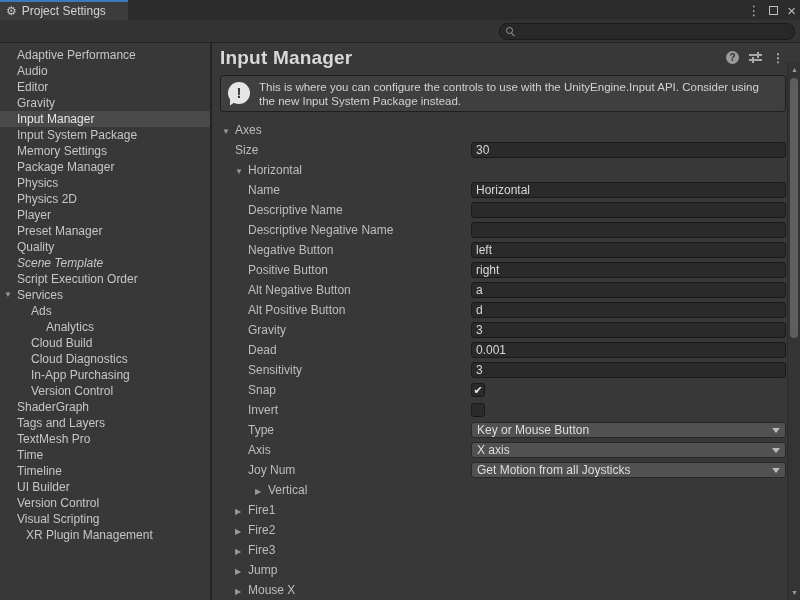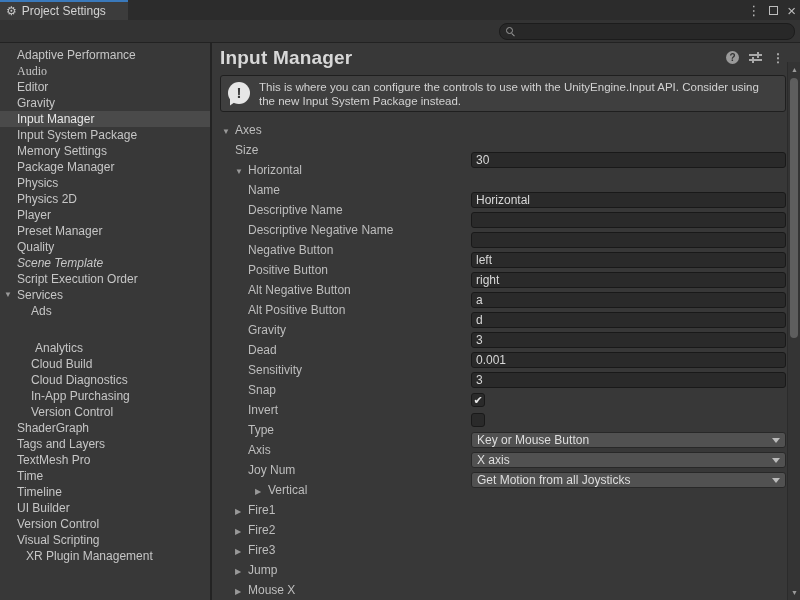--- a/index.html
+++ b/index.html
@@ -56,21 +56,21 @@
   .bubble .disc { position:absolute; left:1px; top:0; width:22px; height:22px; background:#e6e6e6; border-radius:50%;
     color:#3a3a3a; font-weight:bold; font-size:15px; text-align:center; line-height:22px; }
   .bubble::after { content:""; position:absolute; left:3px; bottom:0; width:7px; height:7px; background:#e6e6e6;
     clip-path:polygon(0 100%, 0 0, 100% 30%); }
   .info-text { font-size:11.5px; line-height:14px; color:#d2d2d2; }
   
   .rows { }
   .row { height:20px; position:relative; }
   .row .flabel, .row .plabel { position:absolute; top:0; line-height:20px; color:#bdbdbd; white-space:nowrap; }
   .row .tri { font-size:8px; color:#999; margin-right:5px; display:inline-block; width:8px; }
-  .row .control { position:absolute; left:259px; right:14px; top:12px; height:16px; }
+  .row .control { position:absolute; left:259px; right:14px; top:2px; height:16px; }
   .tfield {
     width:100%; height:16px; background:#2a2a2a; border:1px solid #191919; border-radius:3px;
     color:#d8d8d8; font-size:12px; padding:0 4px; font-family:"Liberation Sans",sans-serif; outline:none;
   }
   .cb { width:14px; height:14px; margin-top:1px; background:#2a2a2a; border:1px solid #191919; border-radius:3px;
     color:#e8e8e8; font-size:11px; line-height:12px; text-align:center; }
   .dd { width:100%; height:16px; background:#515151; border:1px solid #282828; border-radius:3px;
     color:#dedede; font-size:12px; line-height:14px; padding:0 18px 0 5px; position:relative; white-space:nowrap; overflow:hidden; }
   .dd .arrow { position:absolute; right:5px; top:5px; width:0; height:0;
     border-left:4px solid transparent; border-right:4px solid transparent; border-top:5px solid #bbbbbb; }
@@ -100,37 +100,37 @@
     <span class="mag"></span>
     <input value="" placeholder="" style="">
   </div>
 </div>
 
 <div class="app-body">
 
   <div class="sidebar">
     <div>
         <div class="side-item" style="padding-left: 17px;"><span>Adaptive Performance</span></div>
-        <div class="side-item" style="padding-left: 17px; font-family: Liberation Serif, serif;"><span>Audio</span></div>
+        <div class="side-item" style="padding-left: 17px;"><span>Audio</span></div>
         <div class="side-item" style="padding-left: 17px;"><span>Editor</span></div>
         <div class="side-item" style="padding-left: 17px;"><span>Gravity</span></div>
         <div class="side-item selected" style="padding-left: 17px;"><span>Input Manager</span></div>
         <div class="side-item" style="padding-left: 17px;"><span>Input System Package</span></div>
         <div class="side-item" style="padding-left: 17px;"><span>Memory Settings</span></div>
         <div class="side-item" style="padding-left: 17px;"><span>Package Manager</span></div>
         <div class="side-item" style="padding-left: 17px;"><span>Physics</span></div>
         <div class="side-item" style="padding-left: 17px;"><span>Physics 2D</span></div>
         <div class="side-item" style="padding-left: 17px;"><span>Player</span></div>
         <div class="side-item" style="padding-left: 17px;"><span>Preset Manager</span></div>
         <div class="side-item" style="padding-left: 17px;"><span>Quality</span></div>
         <div class="side-item" style="padding-left: 17px; font-style: italic;"><span>Scene Template</span></div>
         <div class="side-item" style="padding-left: 17px;"><span>Script Execution Order</span></div>
         <div class="side-item" style="padding-left: 17px;"><span class="tri">▼</span><span>Services</span></div>
         <div class="side-item" style="padding-left: 31px;"><span>Ads</span></div>
-        <div class="side-item" style="padding-left: 35px; margin-top: 21px;"><span>Analytics</span></div>
+        <div class="side-item" style="padding-left: 46px;"><span>Analytics</span></div>
         <div class="side-item" style="padding-left: 31px;"><span>Cloud Build</span></div>
         <div class="side-item" style="padding-left: 31px;"><span>Cloud Diagnostics</span></div>
         <div class="side-item" style="padding-left: 31px;"><span>In-App Purchasing</span></div>
         <div class="side-item" style="padding-left: 31px;"><span>Version Control</span></div>
         <div class="side-item" style="padding-left: 17px;"><span>ShaderGraph</span></div>
         <div class="side-item" style="padding-left: 17px;"><span>Tags and Layers</span></div>
         <div class="side-item" style="padding-left: 17px;"><span>TextMesh Pro</span></div>
         <div class="side-item" style="padding-left: 17px;"><span>Time</span></div>
         <div class="side-item" style="padding-left: 17px;"><span>Timeline</span></div>
         <div class="side-item" style="padding-left: 17px;"><span>UI Builder</span></div>

